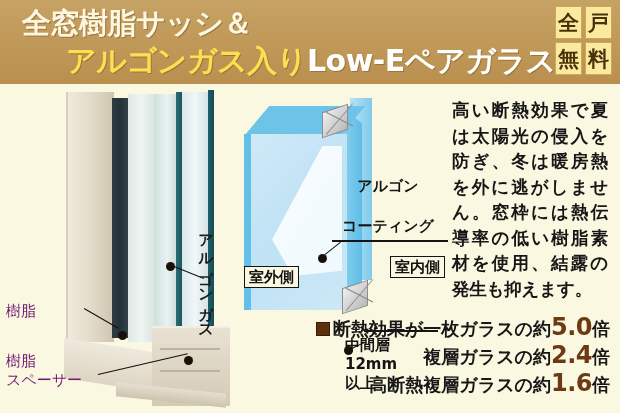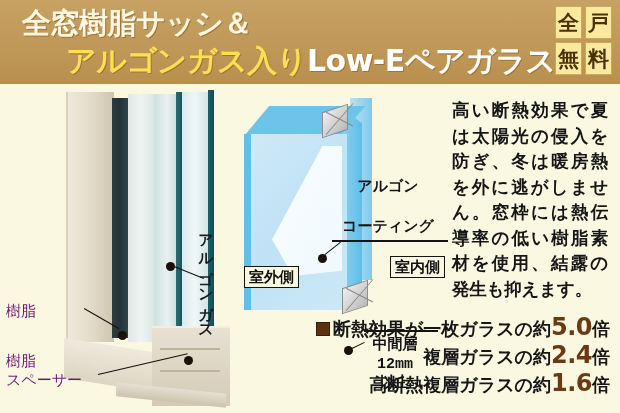--- a/index.html
+++ b/index.html
@@ -179,21 +179,21 @@
   }
   .bl-out{left:244px;top:182px;}
   .bl-in{left:372px;top:172px;margin-left:18px;}
 
   .calllbl{
     position:absolute;font-size:15px;line-height:20px;font-weight:bold;
     color:#141414;text-align:center;
   }
   .cl-coat{left:330px;top:92px;width:116px;}
   .cl-argon{left:366px;top:208px;width:72px;text-align:left;line-height:19px;}
-  .cl-mid{left:362px;top:252px;width:66px;text-align:center;line-height:19px;font-family:Liberation Mono, monospace;}
+  .cl-mid{left:345px;top:252px;width:66px;text-align:left;line-height:19px;}
   .rule{position:absolute;background:#141414;height:1.6px;}
   .rule-coat{left:332px;top:156px;width:116px;}
   .rule-argon{left:364px;top:246px;width:74px;}
 
   
   .para{
     position:absolute;left:452px;top:14px;width:156px;
     font-size:17.5px;line-height:25.5px;color:#161616;font-weight:bold;
     letter-spacing:-0.2px;text-align:justify;
   }

